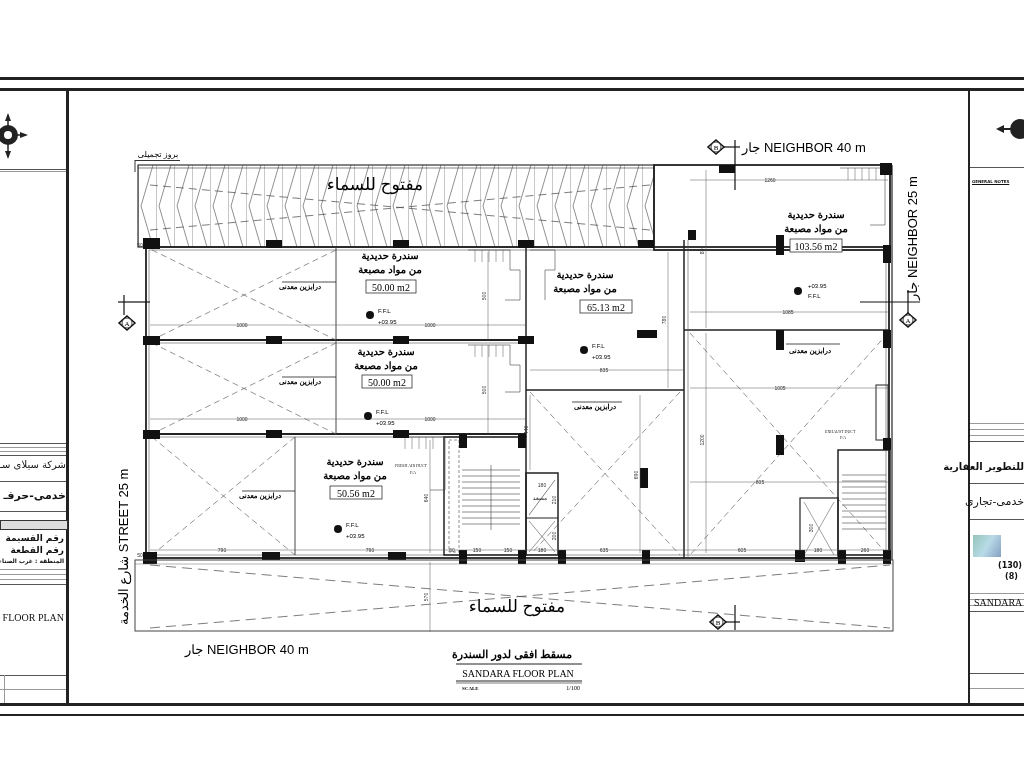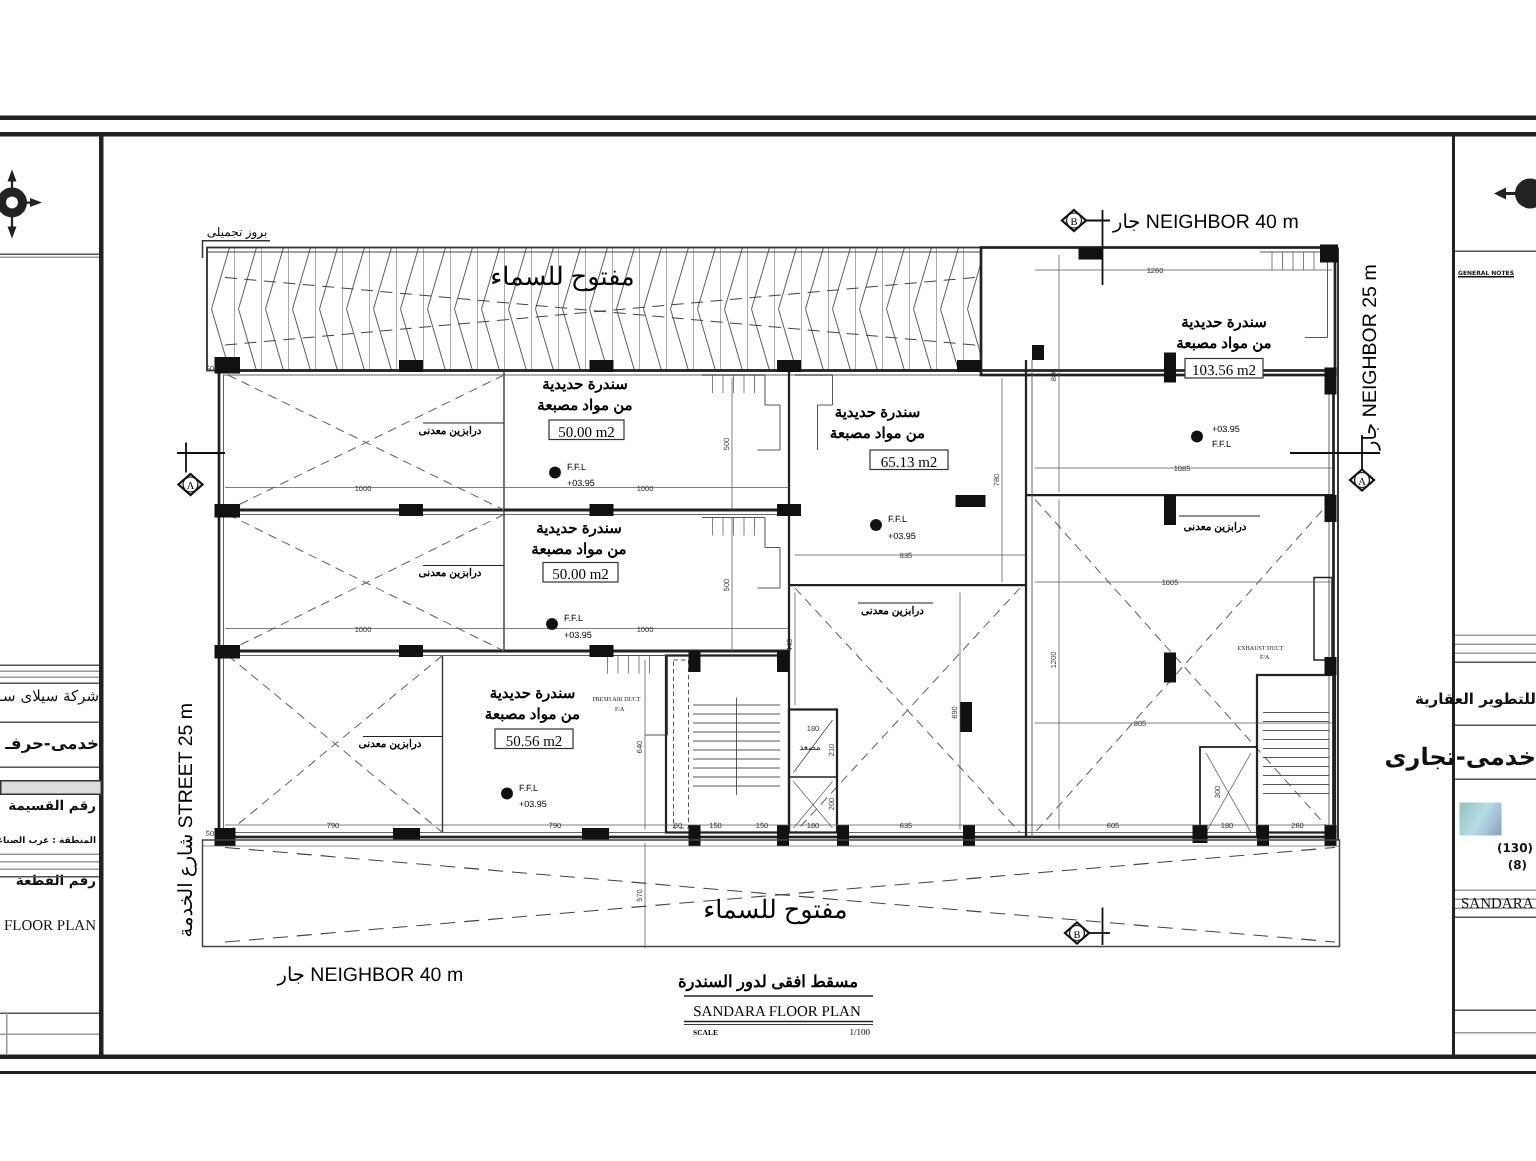--- a/index.html
+++ b/index.html
@@ -36,21 +36,21 @@
   <div class="abs" style="left:0;top:352px;width:66px;height:1px;background:#555;"></div>
   <div class="abs" style="left:0;top:356px;width:66px;height:1px;background:#999;"></div>
   <div class="abs" style="left:0;top:360px;width:66px;height:1px;background:#999;"></div>
   <div class="abs" style="left:0;top:364px;width:66px;height:1px;background:#555;"></div>
   <div class="tb-text" style="right:0;top:368px;font-size:10px;direction:rtl;padding-left:44px;">شركة سيلاى سـ</div>
   <div class="abs" style="left:0;top:390px;width:66px;height:1px;background:#555;"></div>
   <div class="tb-text" style="right:0;top:398px;font-size:11px;font-weight:bold;direction:rtl;">خدمى-حرفـ</div>
   <div class="abs" style="left:0;top:420px;width:66px;height:1px;background:#555;"></div>
   <div class="abs" style="left:0;top:429px;width:66px;height:8px;border:1px solid #333;background:#ddd;"></div>
   <div class="tb-text" style="right:2px;top:442px;font-size:9px;font-weight:bold;direction:rtl;">رقم القسيمة</div>
-  <div class="tb-text" style="right:2px;top:454px;font-size:9px;font-weight:bold;direction:rtl;margin-top:38px;">رقم القطعة</div>
+  <div class="tb-text" style="right:2px;top:454px;font-size:9px;font-weight:bold;direction:rtl;">رقم القطعة</div>
   <div class="tb-text" style="right:2px;top:466px;font-size:6px;font-weight:bold;direction:rtl;">المنطقة : غرب الصناعية</div>
   <div class="abs" style="left:0;top:478px;width:66px;height:1px;background:#999;"></div>
   <div class="abs" style="left:0;top:483px;width:66px;height:1px;background:#999;"></div>
   <div class="abs" style="left:0;top:488px;width:66px;height:1px;background:#999;"></div>
   <div class="abs" style="left:0;top:493px;width:66px;height:1px;background:#555;"></div>
   <div class="tb-text serif" style="right:2px;top:521px;font-size:10px;">FLOOR PLAN</div>
   <div class="abs" style="left:0;top:584px;width:66px;height:1px;background:#555;"></div>
   <div class="abs" style="left:0;top:598px;width:66px;height:1px;background:#999;"></div>
   <div class="abs" style="left:4px;top:584px;width:1px;height:28px;background:#999;"></div>
 </div>
@@ -62,21 +62,21 @@
     <line x1="10" y1="16" x2="20" y2="16" stroke="#222" stroke-width="2"></line>
   </svg>
   <div class="abs" style="left:0;top:76px;width:54px;height:1px;background:#555;"></div>
   <div class="tb-text" style="left:2px;top:88px;font-size:4px;font-weight:bold;text-decoration:underline;">GENERAL NOTES</div>
   <div class="abs" style="left:0;top:332px;width:54px;height:1px;background:#999;"></div>
   <div class="abs" style="left:0;top:338px;width:54px;height:1px;background:#999;"></div>
   <div class="abs" style="left:0;top:344px;width:54px;height:1px;background:#999;"></div>
   <div class="abs" style="left:0;top:350px;width:54px;height:1px;background:#555;"></div>
   <div class="tb-text" style="right:0;top:370px;font-size:10px;font-weight:bold;direction:rtl;">للتطوير العقارية</div>
   <div class="abs" style="left:0;top:392px;width:54px;height:1px;background:#555;"></div>
-  <div class="tb-text" style="right:0;top:404px;font-size:16px;font-weight:bold;direction:rtl;">خدمى-تجارى</div>
+  <div class="tb-text" style="right:0;top:404px;font-size:11px;font-weight:normal;direction:rtl;">خدمى-تجارى</div>
   <div class="abs" style="left:0;top:428px;width:54px;height:1px;background:#555;"></div>
   <div class="abs" style="left:3px;top:444px;width:28px;height:22px;background:linear-gradient(120deg,#6a9 0%,#9cd 50%,#57a 100%);opacity:.7;"></div>
   <div class="tb-text" style="right:2px;top:470px;font-size:8px;font-weight:bold;">(130)</div>
   <div class="tb-text" style="right:6px;top:481px;font-size:8px;font-weight:bold;">(8)</div>
   <div class="abs" style="left:0;top:502px;width:54px;height:1px;background:#999;"></div>
   <div class="abs" style="left:0;top:508px;width:54px;height:1px;background:#999;"></div>
   <div class="abs" style="left:0;top:514px;width:54px;height:1px;background:#999;"></div>
   <div class="abs" style="left:0;top:520px;width:54px;height:1px;background:#555;"></div>
   <div class="tb-text serif" style="left:4px;top:506px;font-size:10px;">SANDARA</div>
   <div class="abs" style="left:0;top:582px;width:54px;height:1px;background:#555;"></div>

